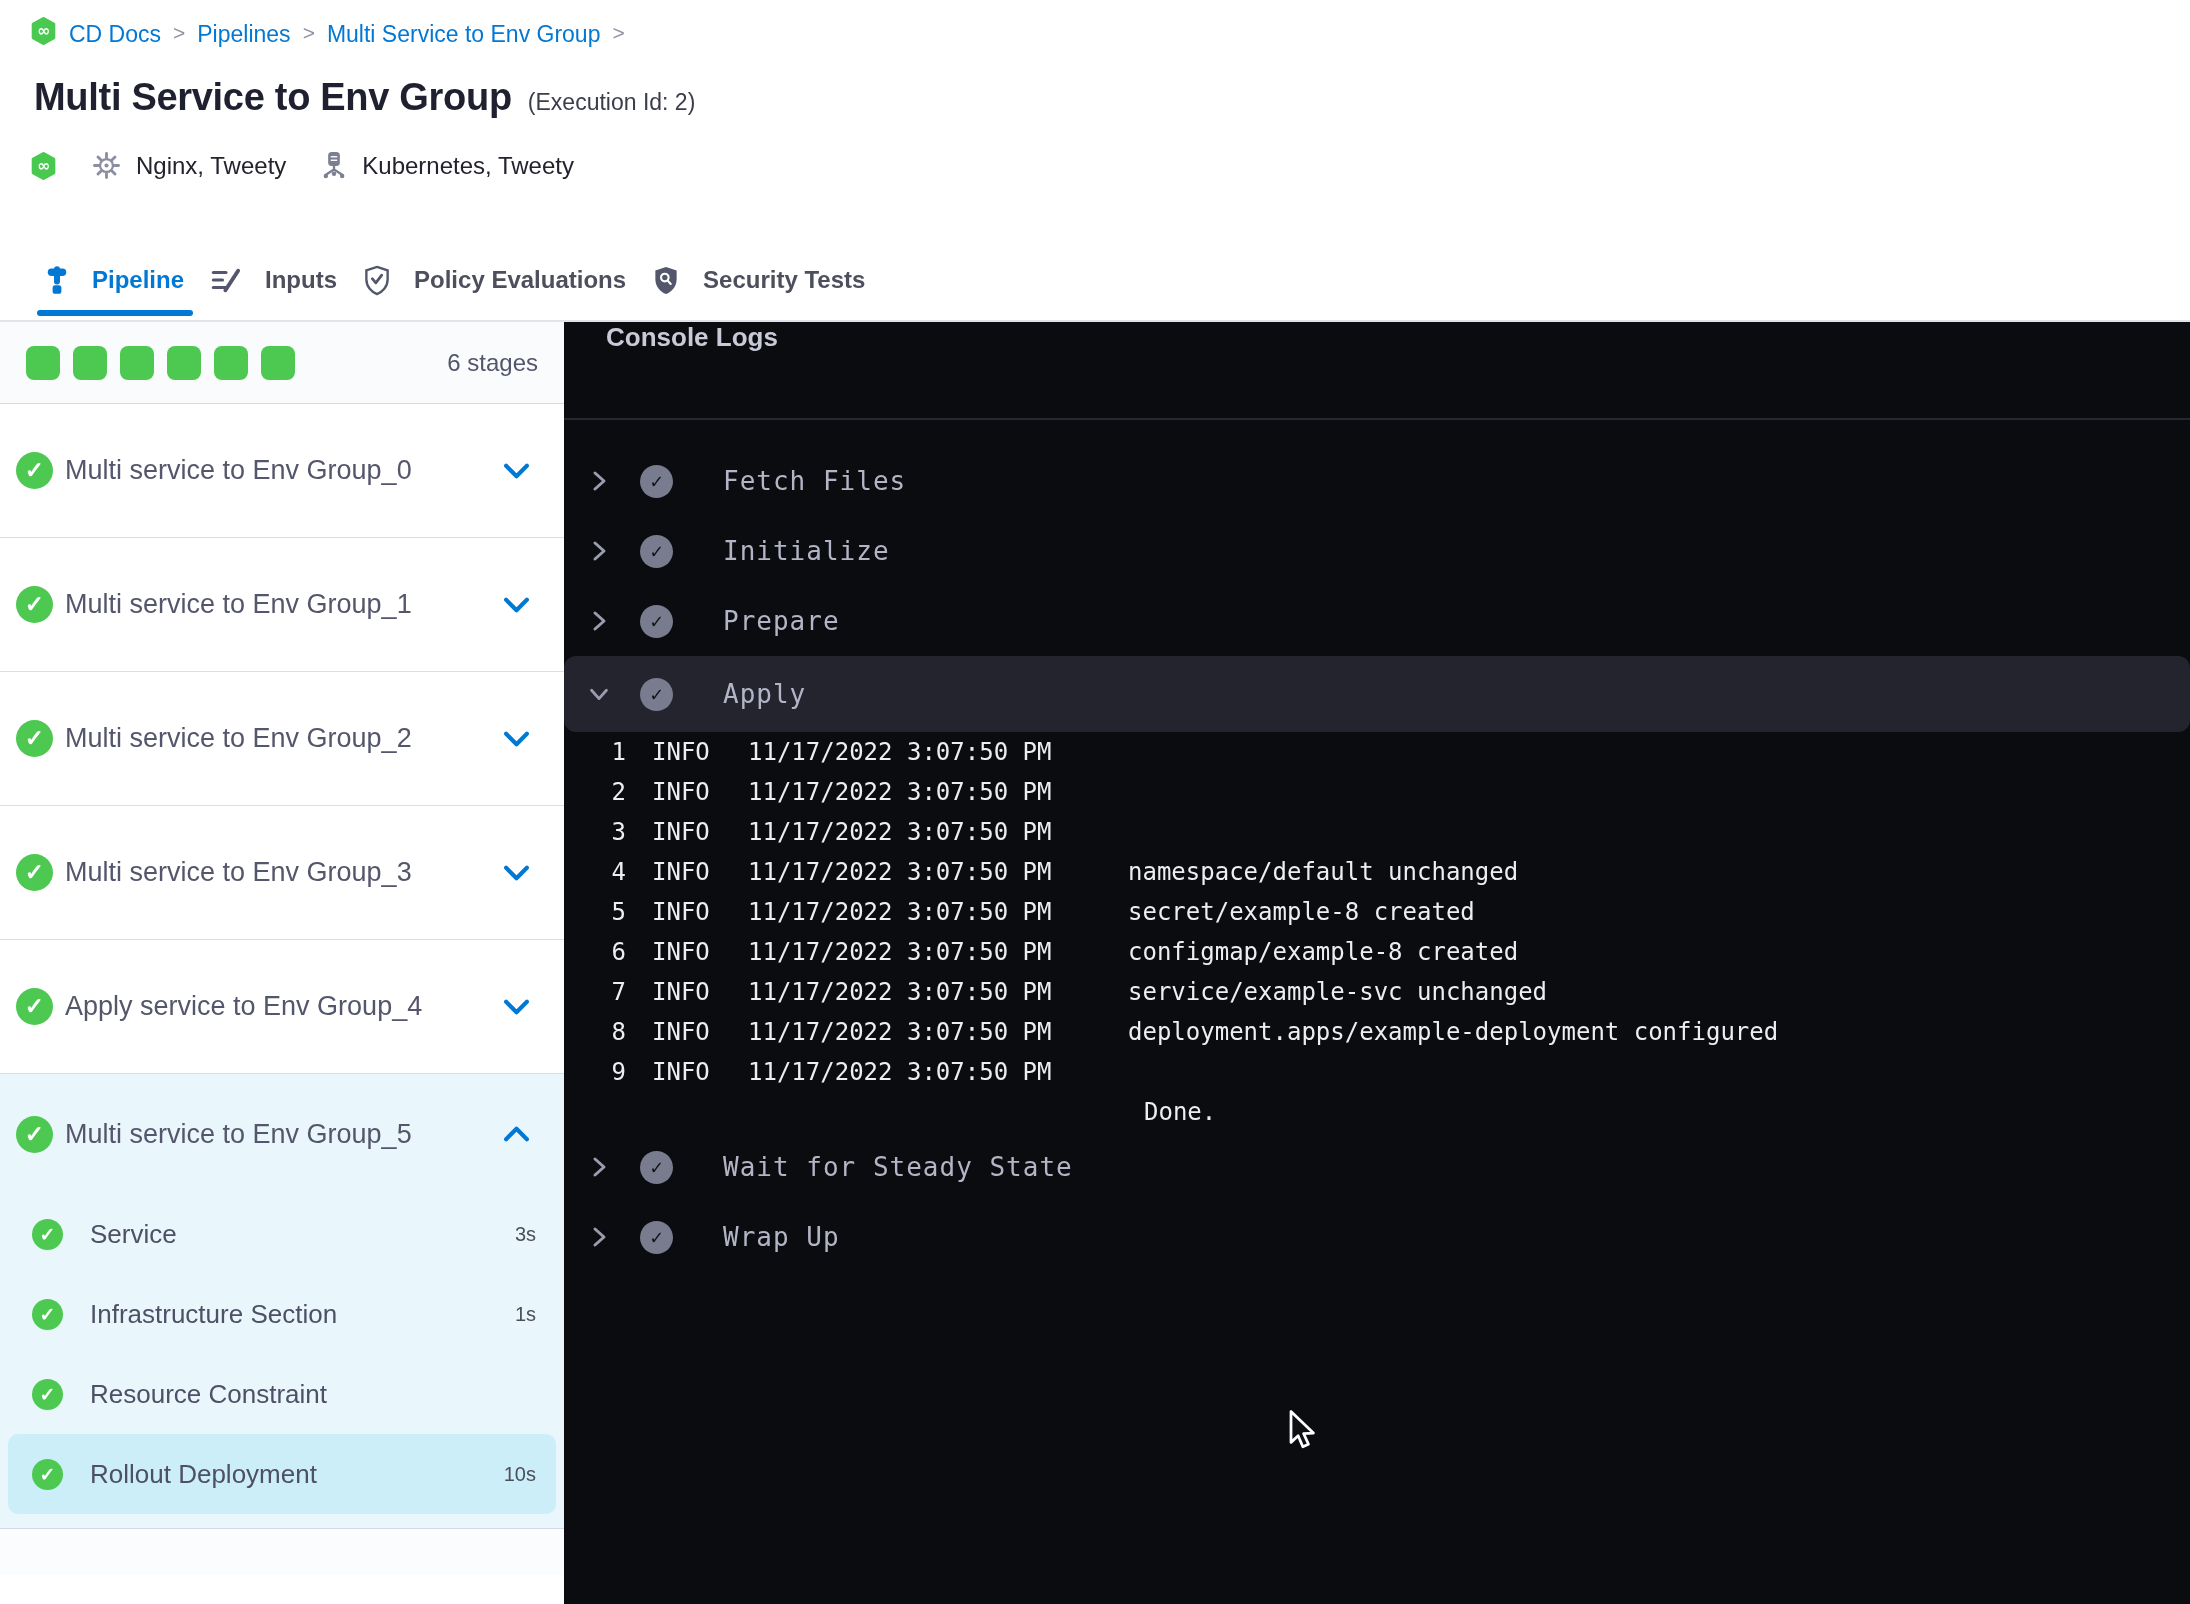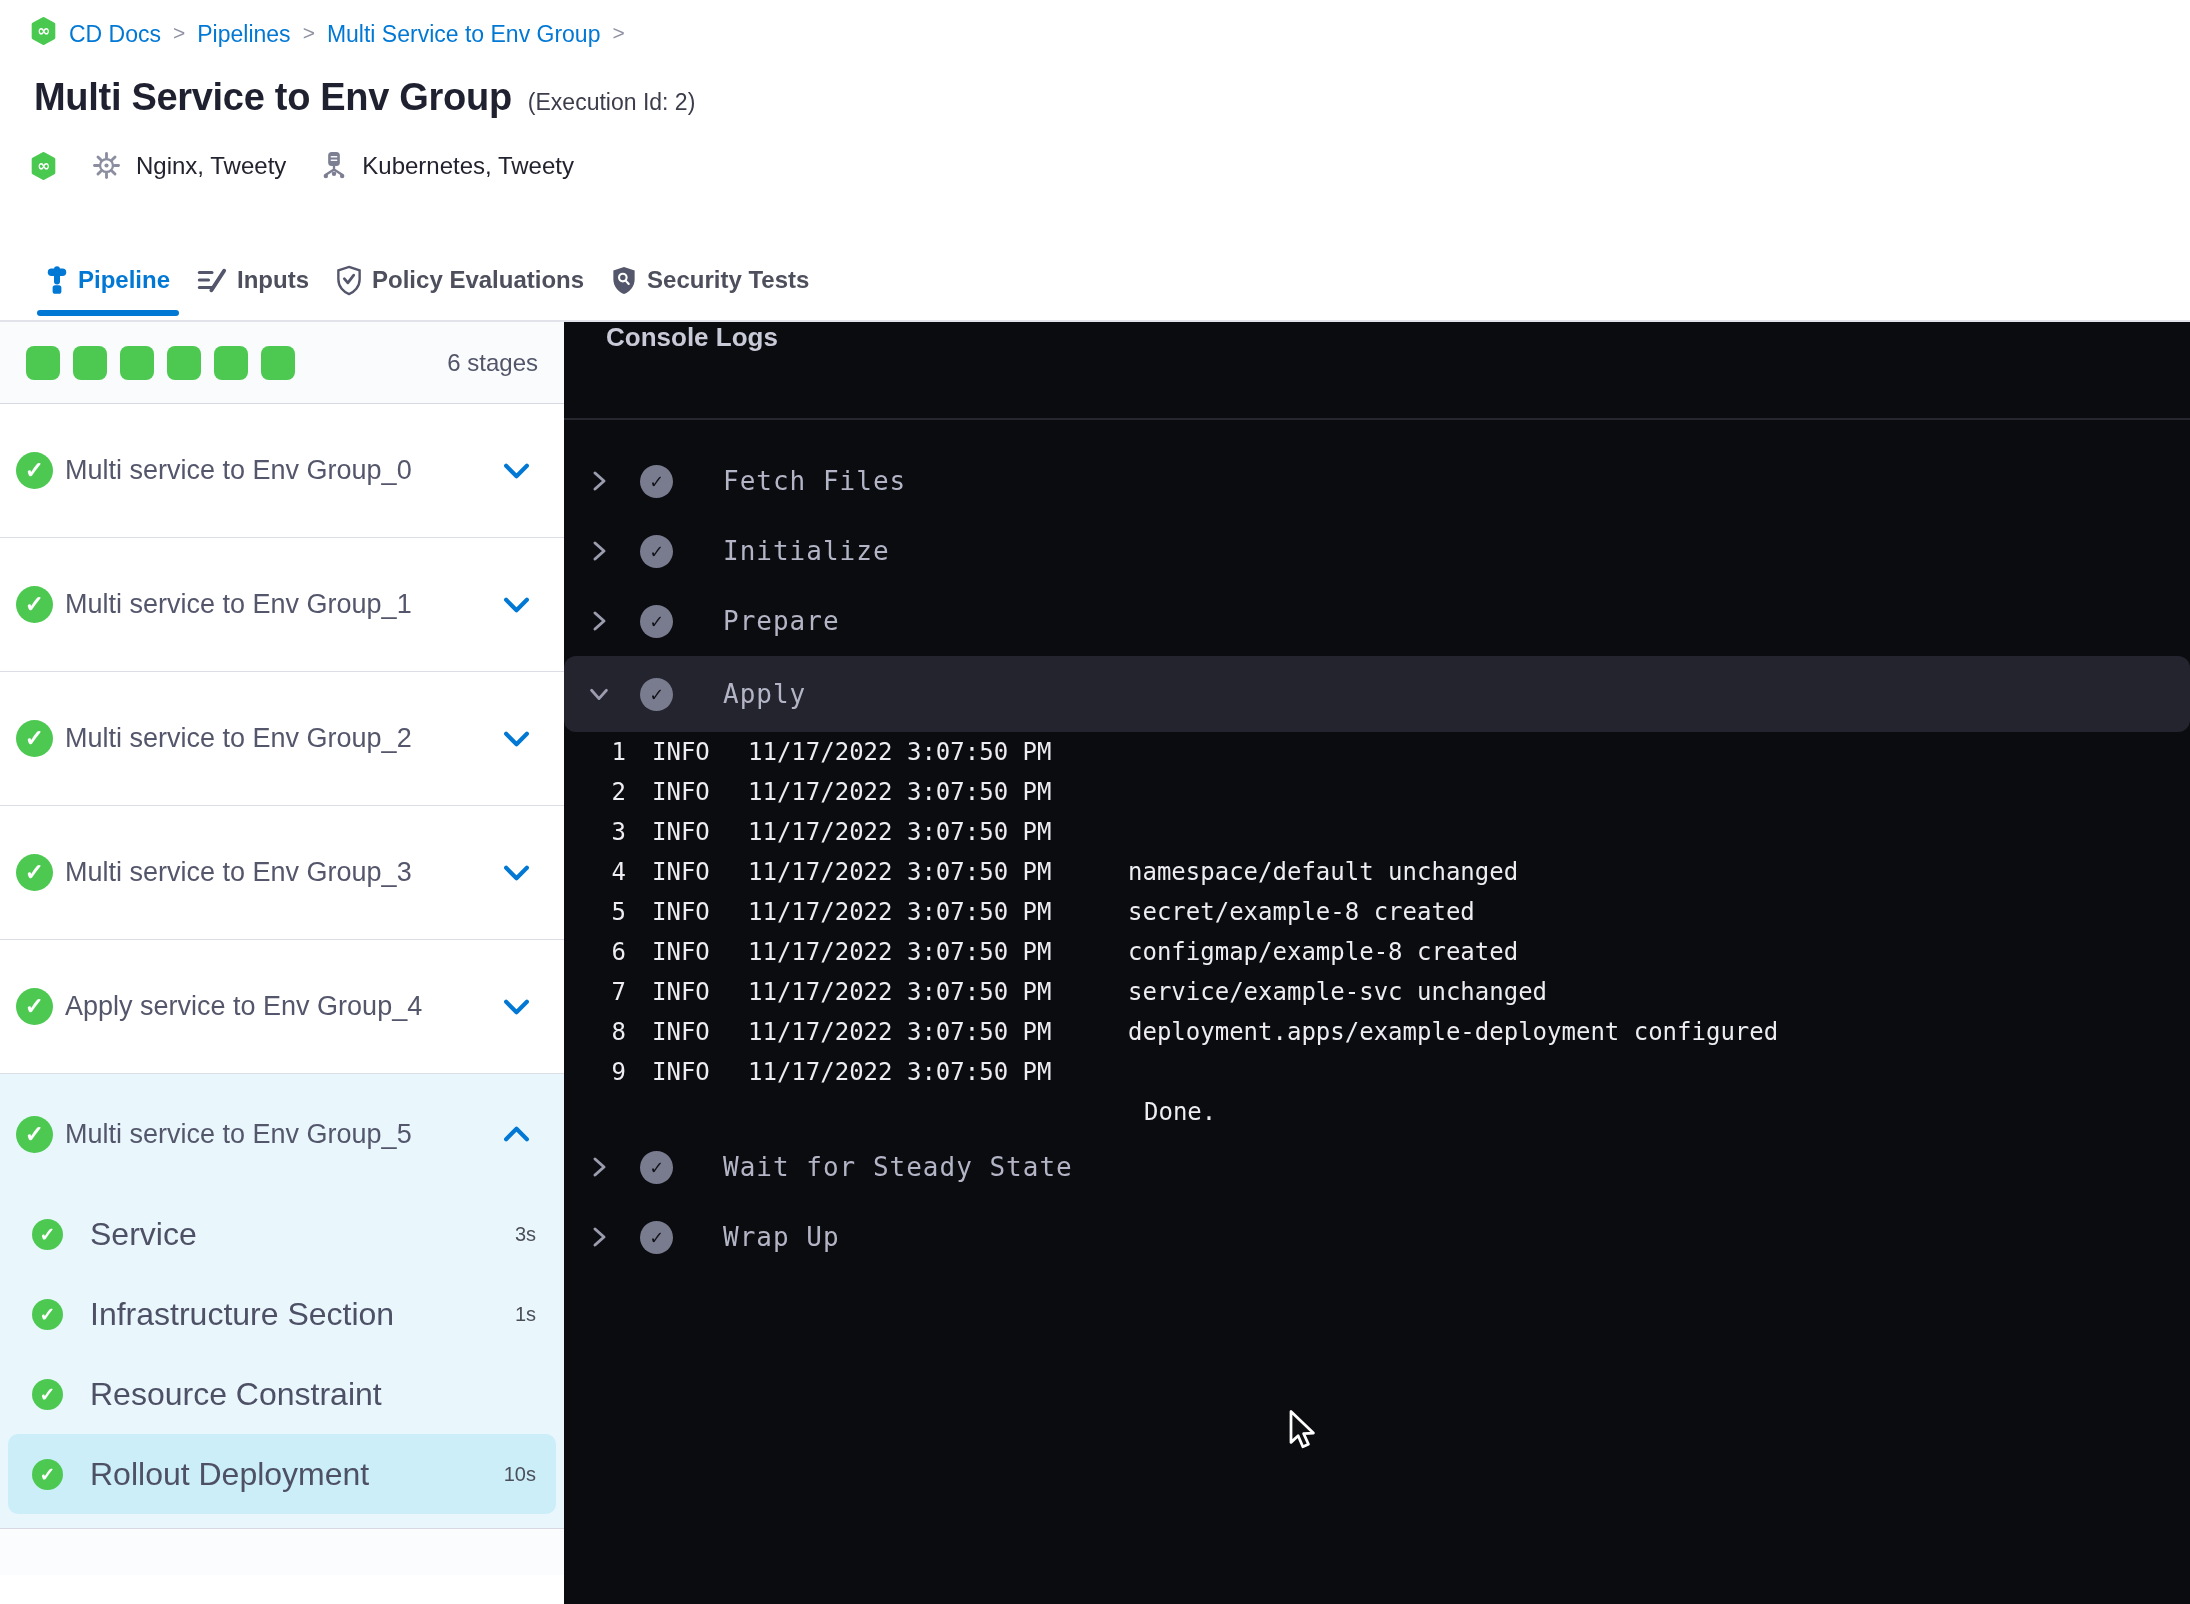--- a/index.html
+++ b/index.html
@@ -14,21 +14,21 @@
   .crumb-sep{color:#8f91a3;font-size:21px;padding-bottom:2px}
   .title-row{position:absolute;top:76px;left:34px;display:flex;align-items:baseline;gap:16px}
   .page-title{font-size:38px;font-weight:bold;color:#1f2130;letter-spacing:-0.3px}
   .exec-id{font-size:23px;color:#3b3d4b}
   .services-row{position:absolute;top:150px;left:30px;display:flex;align-items:center;font-size:24px;color:#22232e}
   .services-row .svc-icon{margin-left:34px;margin-right:14px;display:flex;align-items:center}
   .services-row .hexwrap{display:flex;align-items:center}
   
   .tabs{position:absolute;top:240px;left:0;right:0;height:82px;border-bottom:2px solid #e2e3ea;
         display:flex;align-items:center;padding-left:46px;gap:27px;background:#fff;box-sizing:border-box}
-  .tab{display:flex;align-items:center;gap:10px;font-size:24px;font-weight:bold;color:#4d4f5c;
+  .tab{display:flex;align-items:center;gap:24px;font-size:24px;font-weight:bold;color:#4d4f5c;
        height:100%;position:relative;cursor:pointer}
   .tab .t-icon{display:flex;align-items:center}
   .tab.active{color:#0278d5}
   .tab.active::after{content:"";position:absolute;left:-9px;right:-9px;bottom:4px;height:6px;
        background:#0278d5;border-radius:3px}
   
   .sidebar{position:absolute;left:0;top:322px;width:564px;bottom:0;background:#fff;box-sizing:border-box}
   .stages-strip{height:82px;background:#fafbfc;border-bottom:1px solid #d7d9e2;
        display:flex;align-items:center;padding:0 26px;box-sizing:border-box}
   .squares{display:flex;gap:13px}
@@ -39,21 +39,21 @@
   .check{border-radius:50%;background:#4dc952;color:#fff;display:flex;align-items:center;
        justify-content:center;font-weight:bold;flex:none}
   .check-lg{width:37px;height:37px;font-size:23px}
   .check-sm{width:31px;height:31px;font-size:19px}
   .stage-label{font-size:27px;color:#54566b;margin-left:12px;white-space:nowrap}
   .stage-chev{margin-left:auto;display:flex;align-items:center}
   .expanded-stage{background:#e9f7fd;border-bottom:1px solid #d7d9e2}
   .exp-header{height:120px;display:flex;align-items:center;padding:0 34px 0 16px;box-sizing:border-box;cursor:pointer}
   .step-row{height:80px;display:flex;align-items:center;padding:0 28px 0 32px;box-sizing:border-box;cursor:pointer}
   .step-row.selected{background:#cbeef9;border-radius:10px;margin:0 8px;padding:0 20px 0 24px}
-  .step-label{font-size:32px;color:#4e5065;margin-left:27px;white-space:nowrap}
+  .step-label{font-size:26px;color:#4e5065;margin-left:27px;white-space:nowrap}
   .duration{margin-left:auto;font-size:20px;color:#4c4e5a}
   .exp-pad{height:14px}
   .sidebar-bottom{background:#fbfcfe;height:46px}
   
   .console{position:absolute;left:564px;top:322px;right:0;bottom:0;background:#0b0c10;
        font-family:"DejaVu Sans Mono",monospace;box-sizing:border-box;overflow:hidden}
   .console-header{height:98px;display:flex;align-items:flex-start;padding-left:42px;
        border-bottom:2px solid #26272f;box-sizing:border-box}
   .console-title{font-family:"Liberation Sans",sans-serif;font-size:26px;font-weight:bold;color:#c9cad7}
   .console-body{padding-top:26px}

